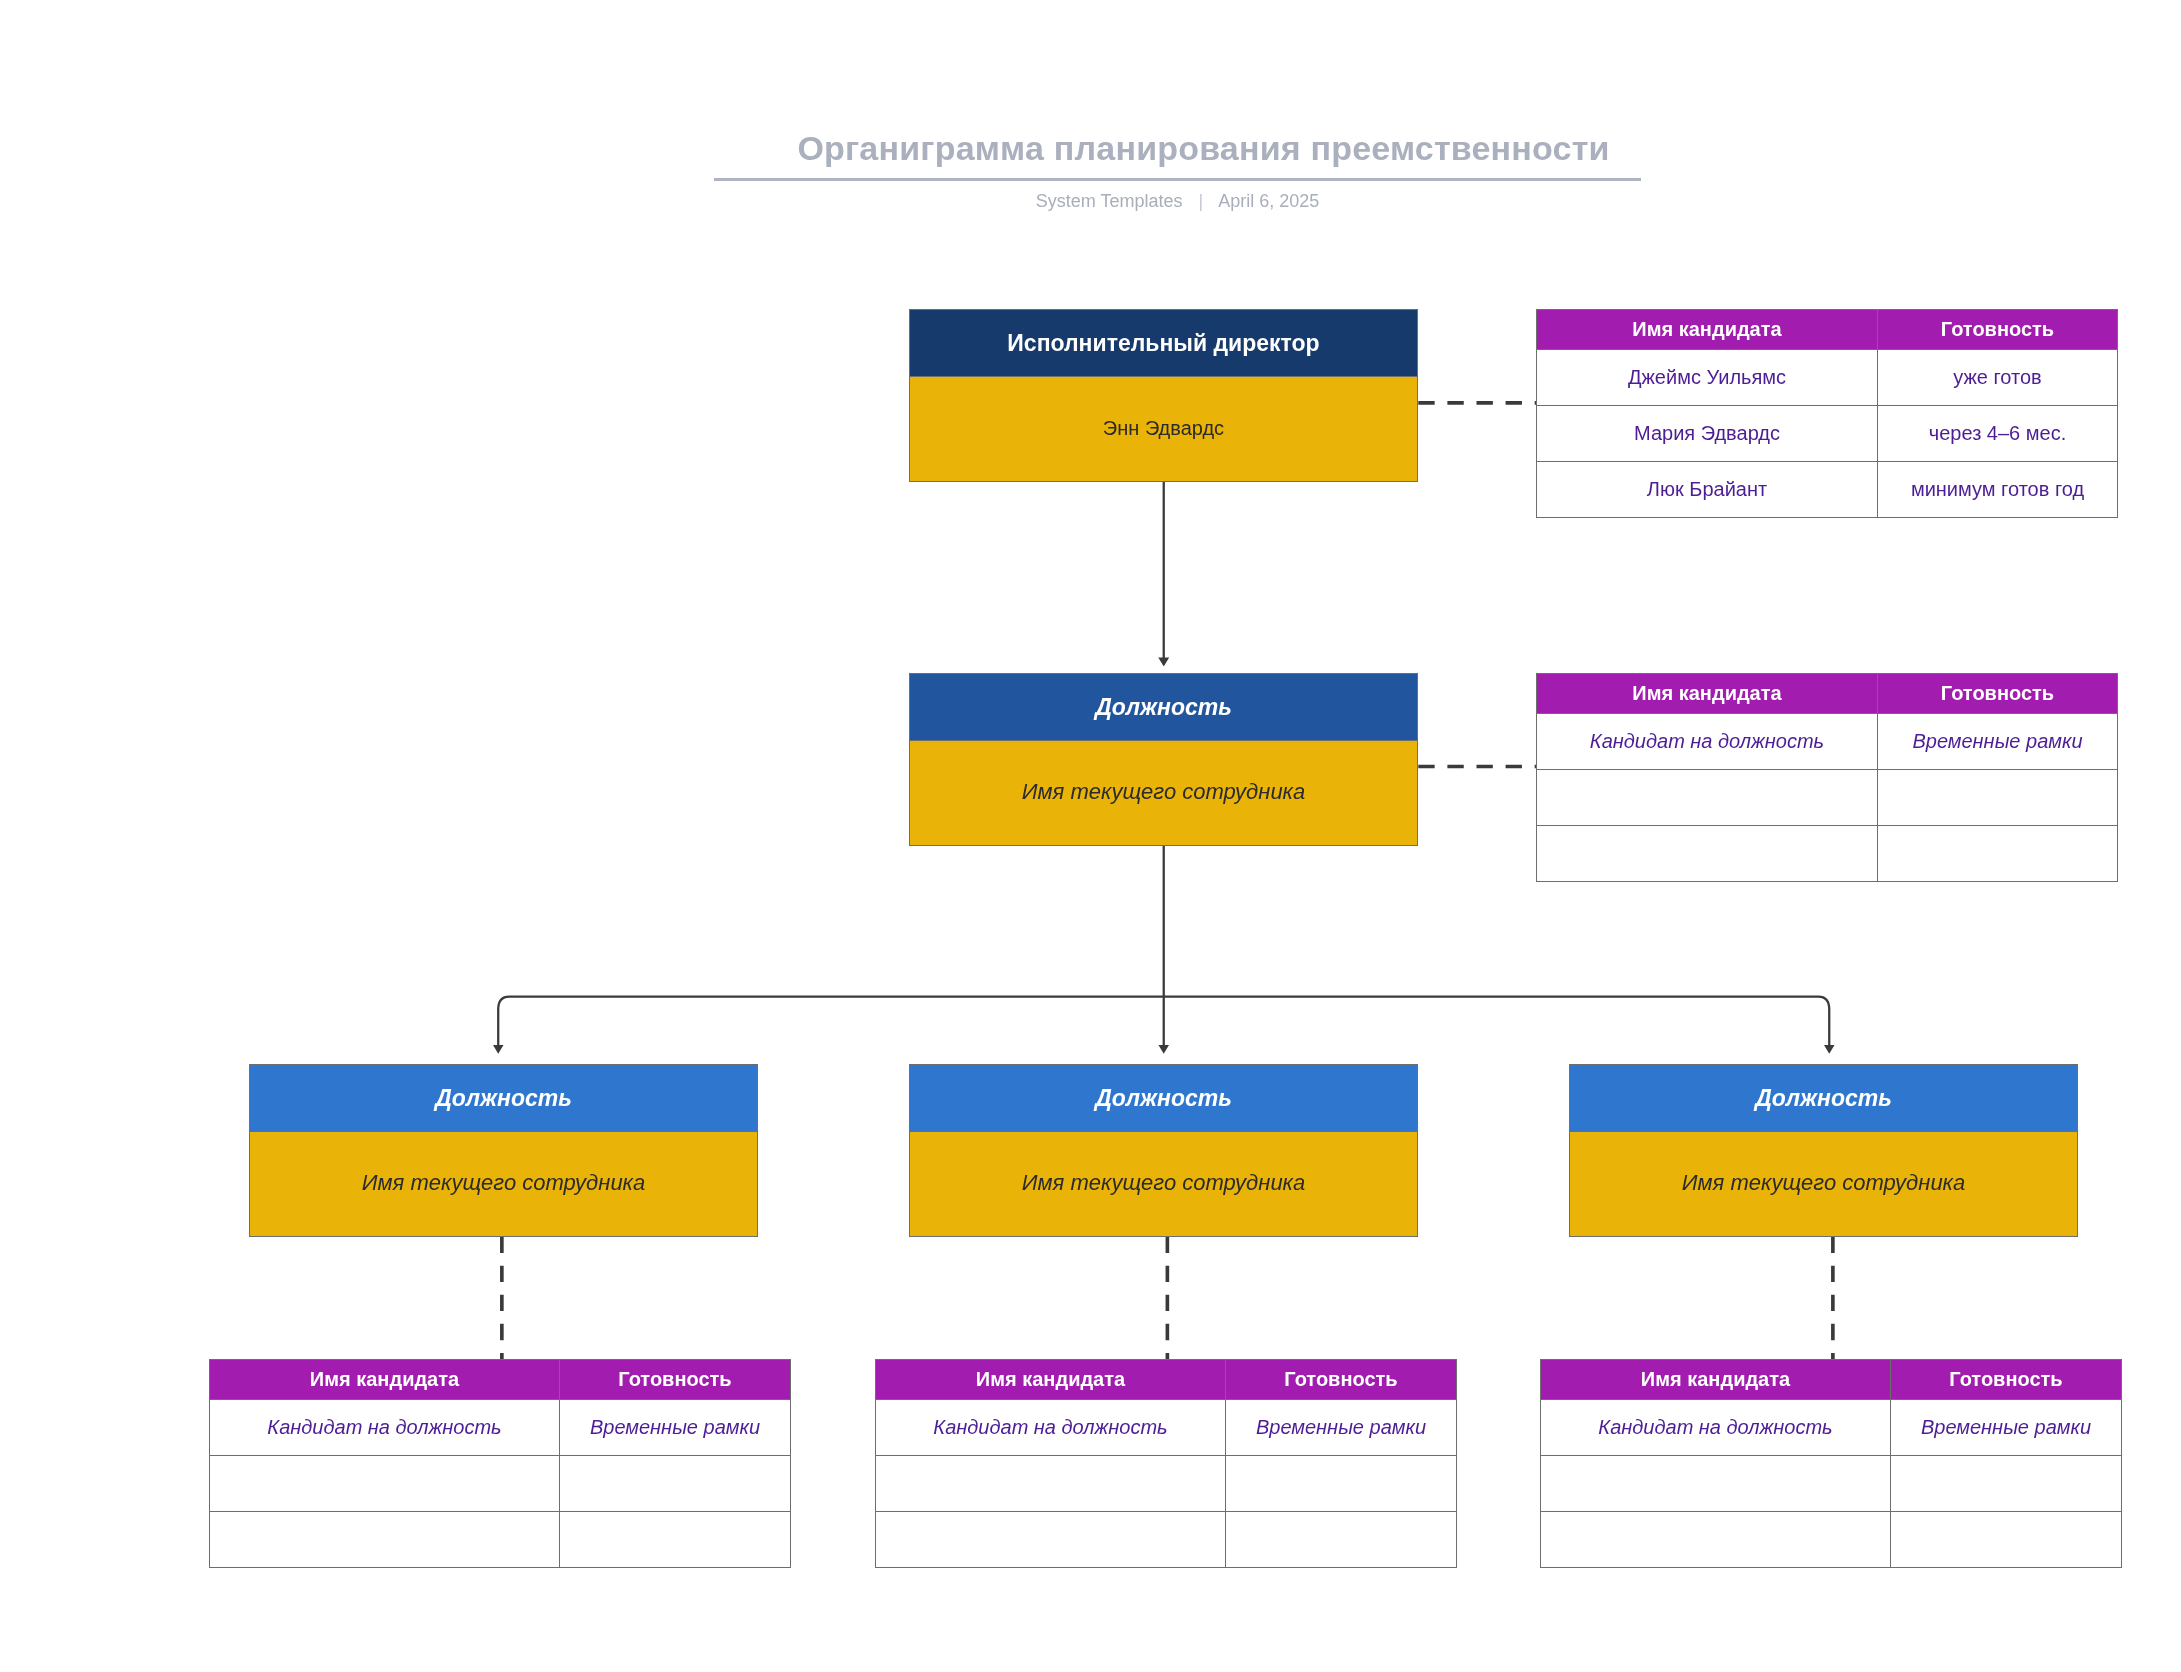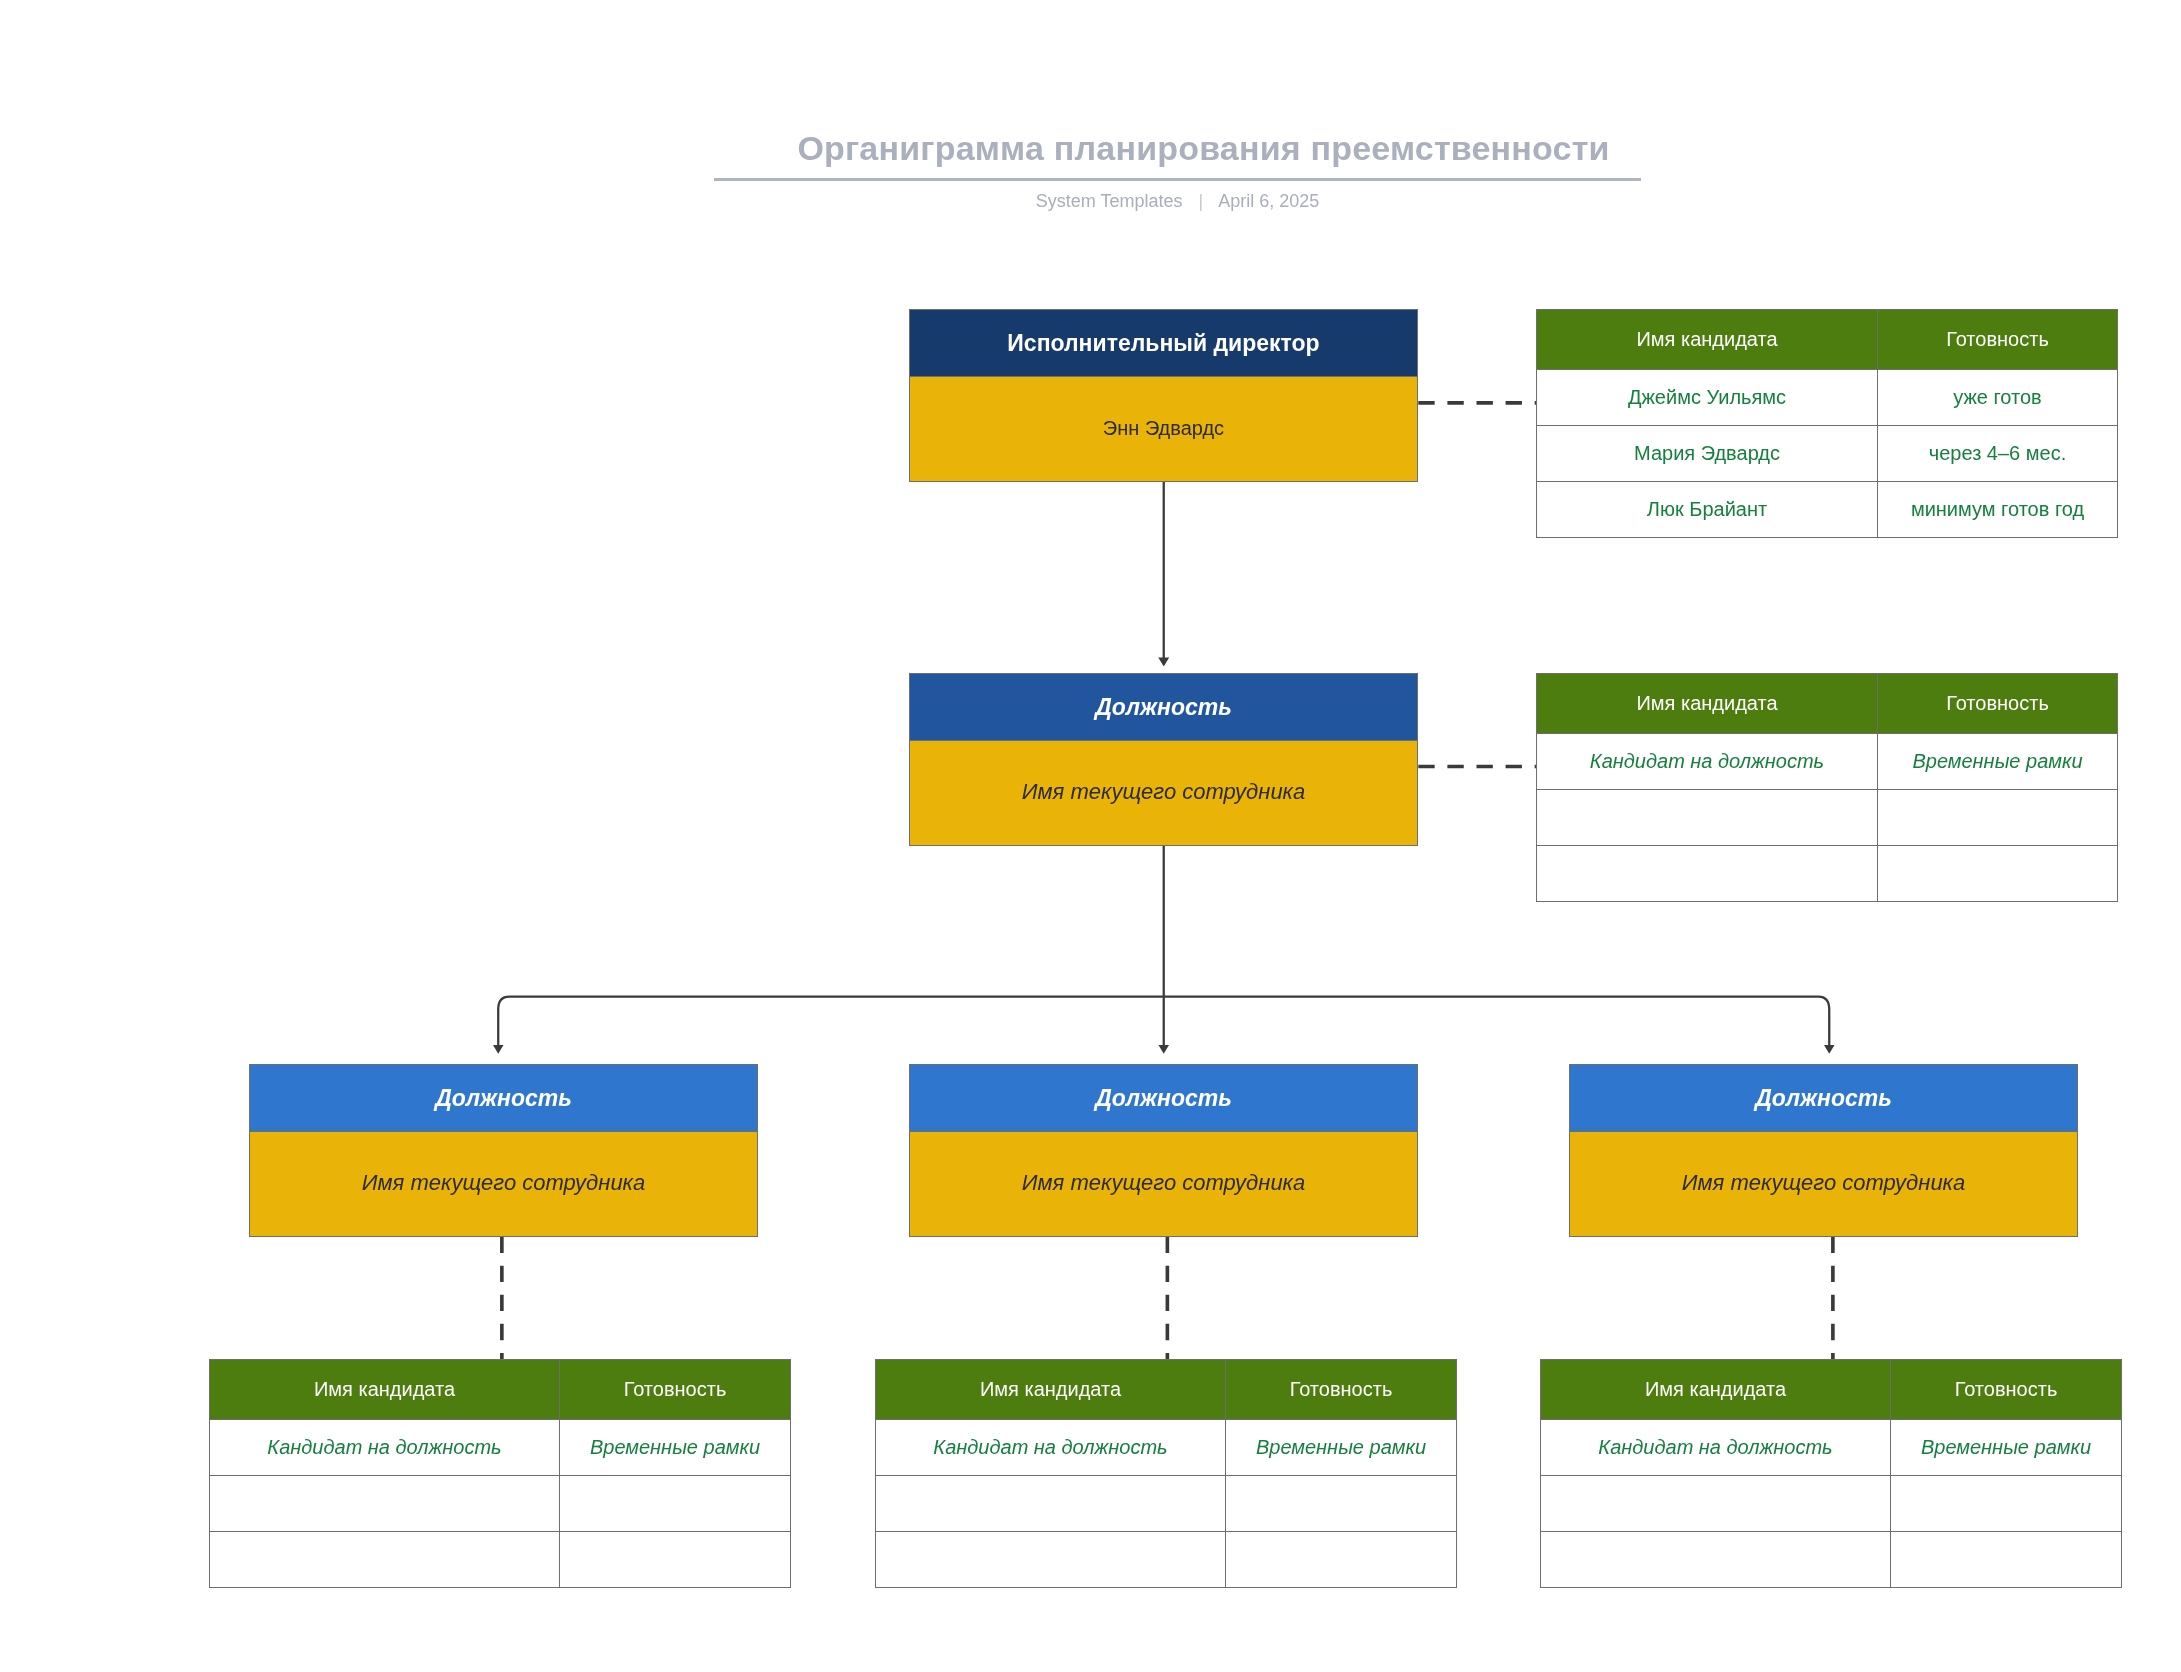--- a/index.html
+++ b/index.html
@@ -130,30 +130,30 @@
     table-layout: fixed;
   }
   .cand-table td, .cand-table th {
     box-sizing: border-box;
     border: 1.8px solid #6e6e6e;
     text-align: center;
     vertical-align: middle;
     padding: 0;
   }
   .cand-table th {
-    background: #4d7c0f;
+    background: #a21caf;
     color: #ffffff;
     font-size: 20px;
-    font-weight: normal;
-    height: 60px;
+    font-weight: bold;
+    height: 40px;
   }
   .cand-table td {
     height: 56px;
     font-size: 20px;
-    color: #15803d;
+    color: #4c1d95;
   }
   .cand-table td.italic { font-style: italic; margin-left: 28px; }
 
   #table-ceo { left: 1536px; top: 309px; width: 582px; }
   #table-ceo th:first-child, #table-ceo td:first-child { width: 341px; }
   #table-l2 { left: 1536px; top: 673px; width: 582px; }
   #table-l2 th:first-child, #table-l2 td:first-child { width: 341px; }
 
   .table-l3 { top: 1359px; width: 582px; }
   .table-l3 th:first-child, .table-l3 td:first-child { width: 350px; }

